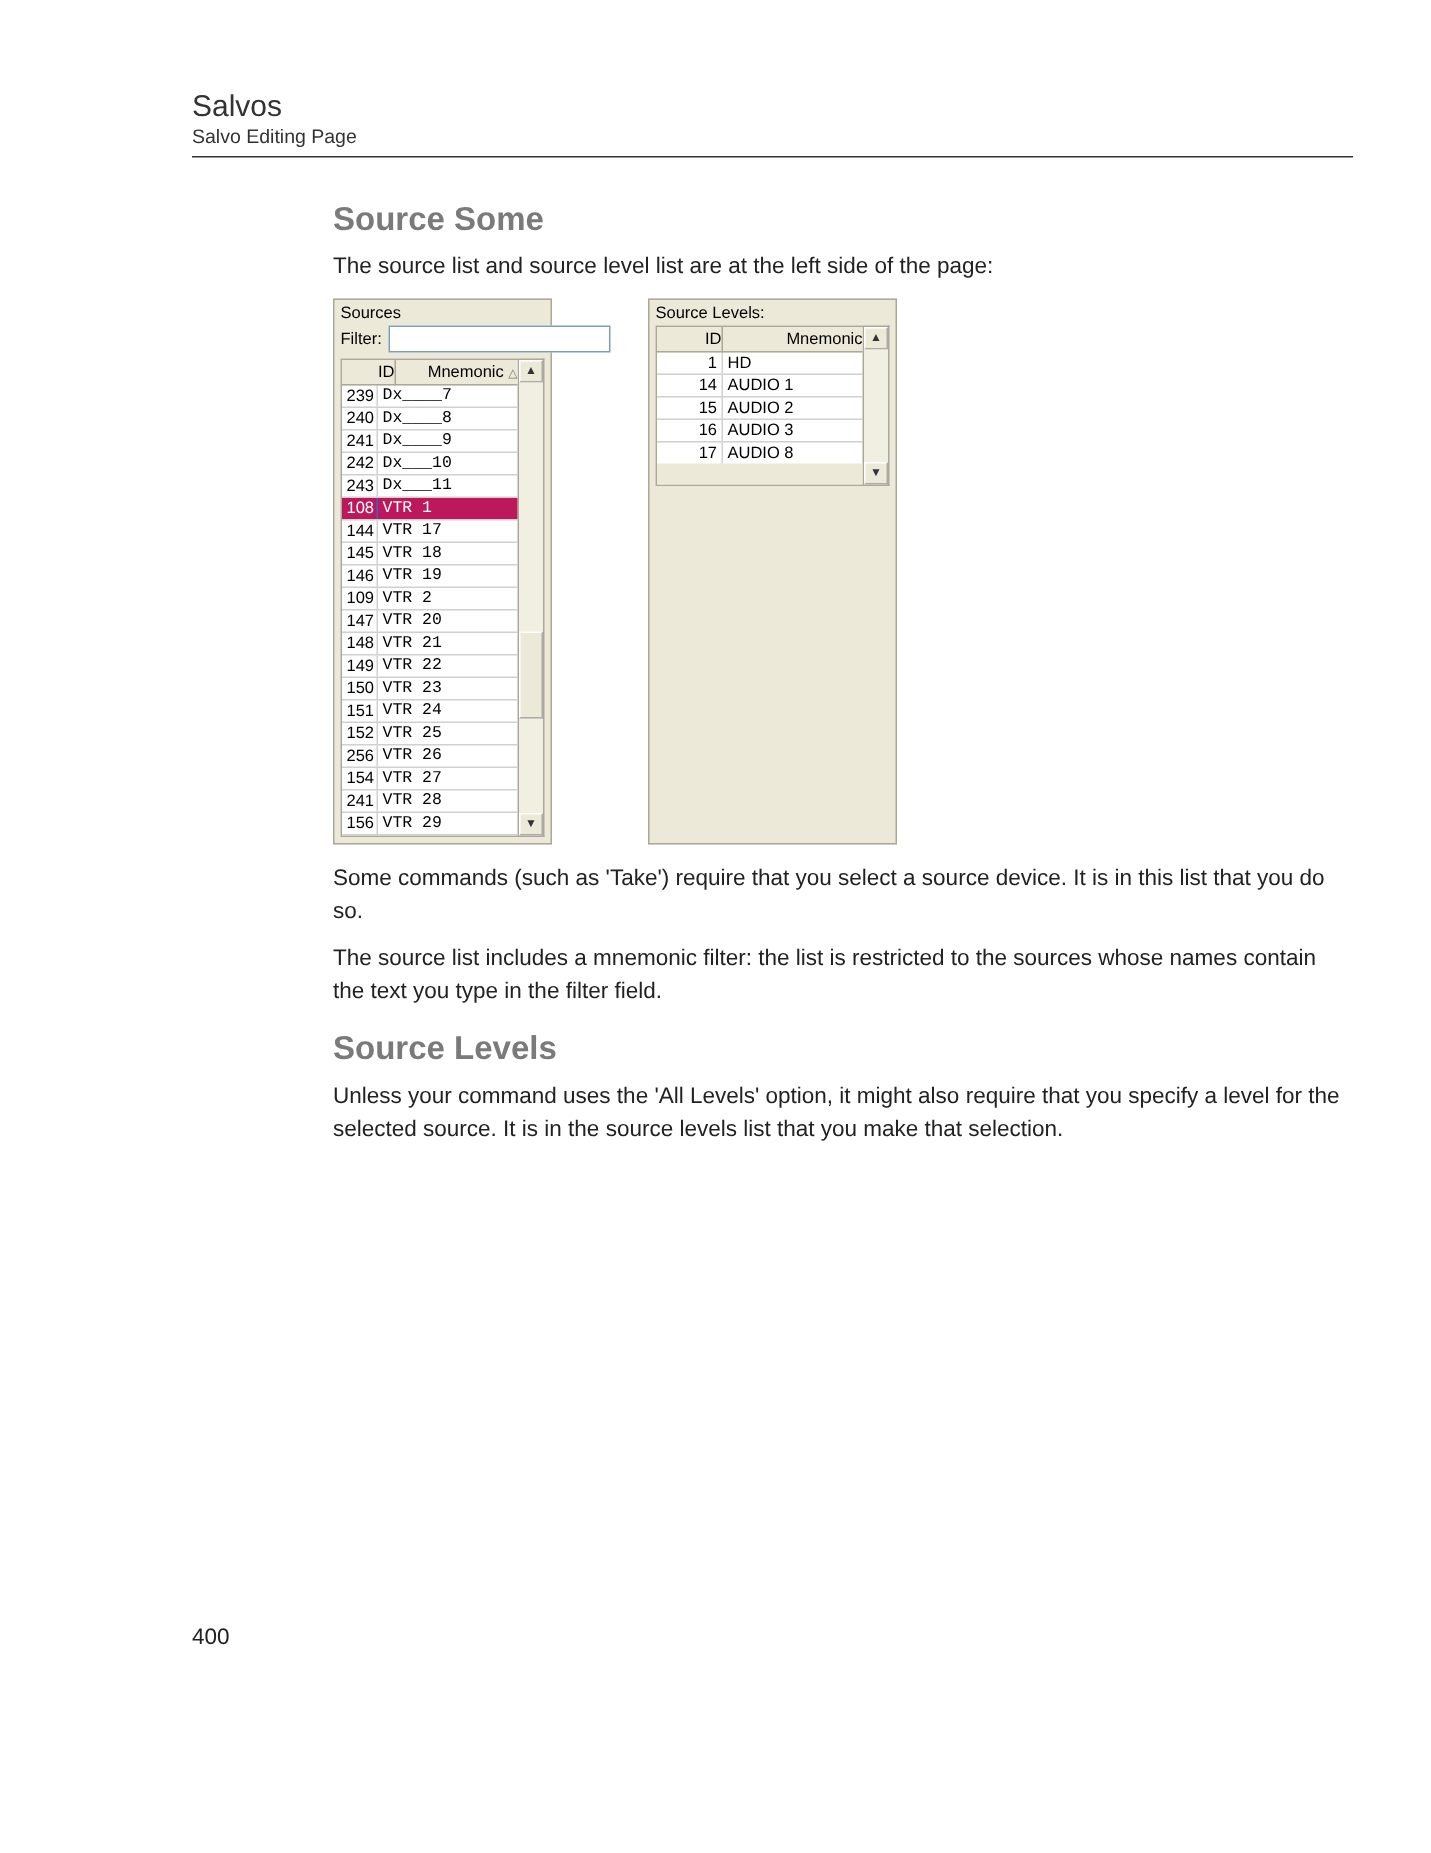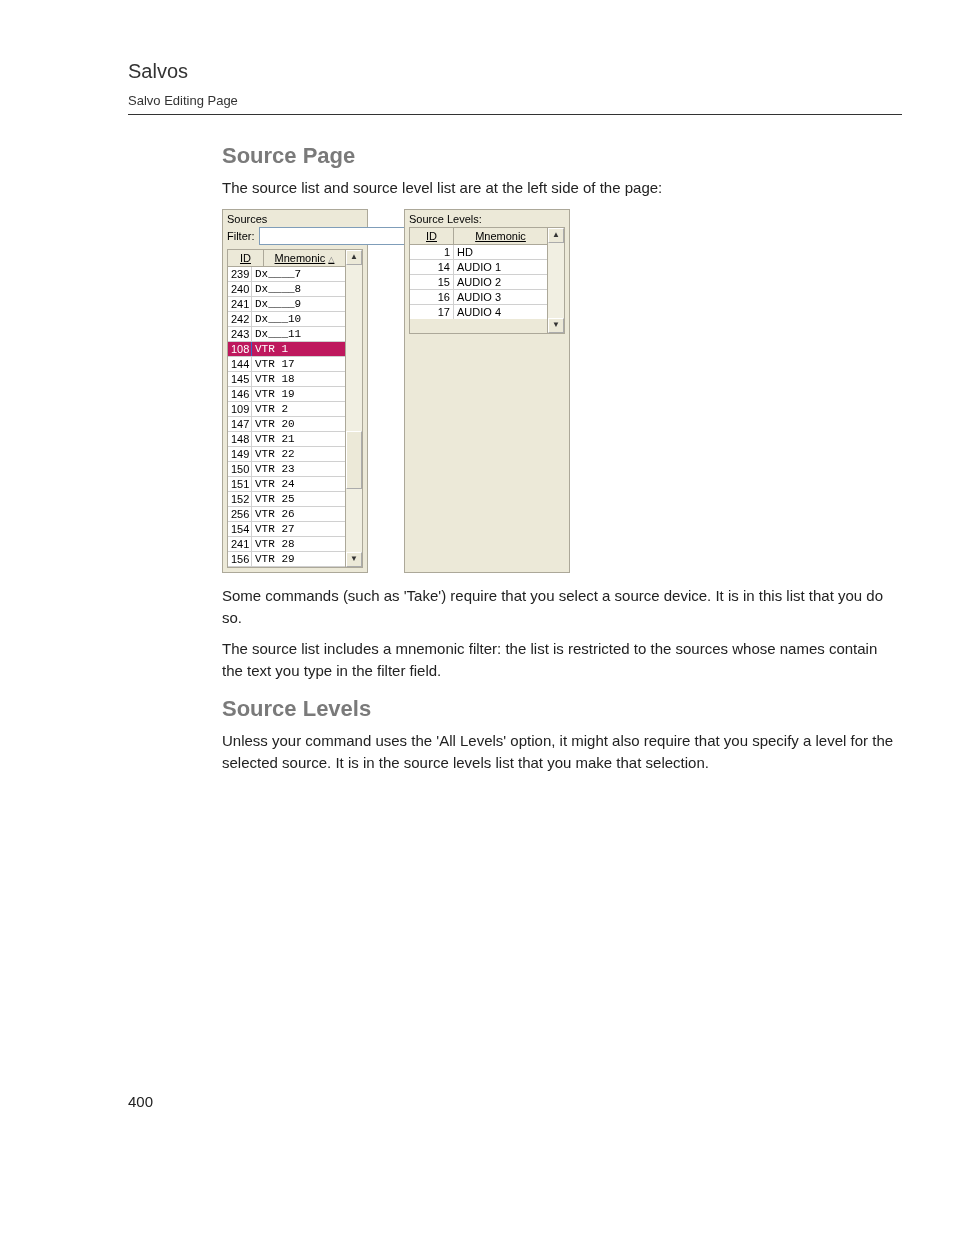--- a/index.html
+++ b/index.html
@@ -18,21 +18,21 @@
     margin-left: -2px;
     margin-bottom: 6px;
   }
   .header-title {
     font-size: 20px;
     color: #333;
   }
   .header-sub {
     font-size: 13px;
     color: #333;
-    margin-top: 10px;
+    margin-top: 0;
   }
   hr.header-rule {
     border: none;
     border-top: 1px solid #333;
     margin: 4px 0 28px 0;
     margin-left: -2px;
   }
   .content {
     margin-left: 92px;
   }
@@ -43,21 +43,21 @@
     margin: 14px 0 8px 0;
   }
   p.body {
     font-size: 15px;
     line-height: 1.45;
     margin: 6px 0 10px 0;
     color: #222;
   }
   .panels-row {
     display: flex;
-    gap: 36px;
+    gap: 64px;
     margin: 6px 0 12px 0;
   }
 
   
   .panel {
     background: #ece9d8;
     border: 1px solid #aca899;
     font-family: Tahoma, Verdana, sans-serif;
     font-size: 11px;
     color: #000;
@@ -93,24 +93,23 @@
     background: #fff;
   }
   .grid-header {
     display: flex;
     background: #ece9d8;
   }
   .gh {
     border-right: 1px solid #aca899;
     border-bottom: 1px solid #aca899;
     padding: 2px 0;
-    text-align: center;
+    text-align: right;
     position: relative;
     box-sizing: border-box;
-    text-decoration: underline;
   }
   .gh:last-child { flex: 1; border-right: none; }
   .gh-id { width: 36px; }
   .gh-id-lv { width: 44px; }
   .sort-glyph {
     font-size: 8px;
     color: #7a7a7a;
     margin-left: 3px;
   }
   .grid-row {
@@ -175,21 +174,21 @@
 
 <div class="page">
   <div class="header-block">
     <div class="header-title">Salvos</div>
     <div class="header-sub">Salvo Editing Page</div>
   </div>
   <hr class="header-rule">
 
   <div class="content">
 
-    <h2 class="section">Source Page</h2>
+    <h2 class="section">Source Some</h2>
     <p class="body">The source list and source level list are at the left side of the page:</p>
 
     <div class="panels-row">
 
       <div class="panel panel-sources">
         <div class="panel-title">Sources</div>
         <div class="filter-row">
           <span>Filter:</span>
           <input class="filter-input" value="" style="">
         </div>
@@ -314,21 +313,21 @@
                 <div class="grid-row">
                   <div class="gc gc-id-lv">15</div>
                   <div class="gc gc-mn-lv">AUDIO 2</div>
                 </div>
                 <div class="grid-row">
                   <div class="gc gc-id-lv">16</div>
                   <div class="gc gc-mn-lv">AUDIO 3</div>
                 </div>
                 <div class="grid-row">
                   <div class="gc gc-id-lv">17</div>
-                  <div class="gc gc-mn-lv">AUDIO 4</div>
+                  <div class="gc gc-mn-lv">AUDIO 8</div>
                 </div>
               </div>
             <div class="levels-filler"></div>
           </div>
           <div class="vsb">
             <div class="vsb-btn">▲</div>
             <div class="vsb-track"></div>
             <div class="vsb-btn">▼</div>
           </div>
         </div>

